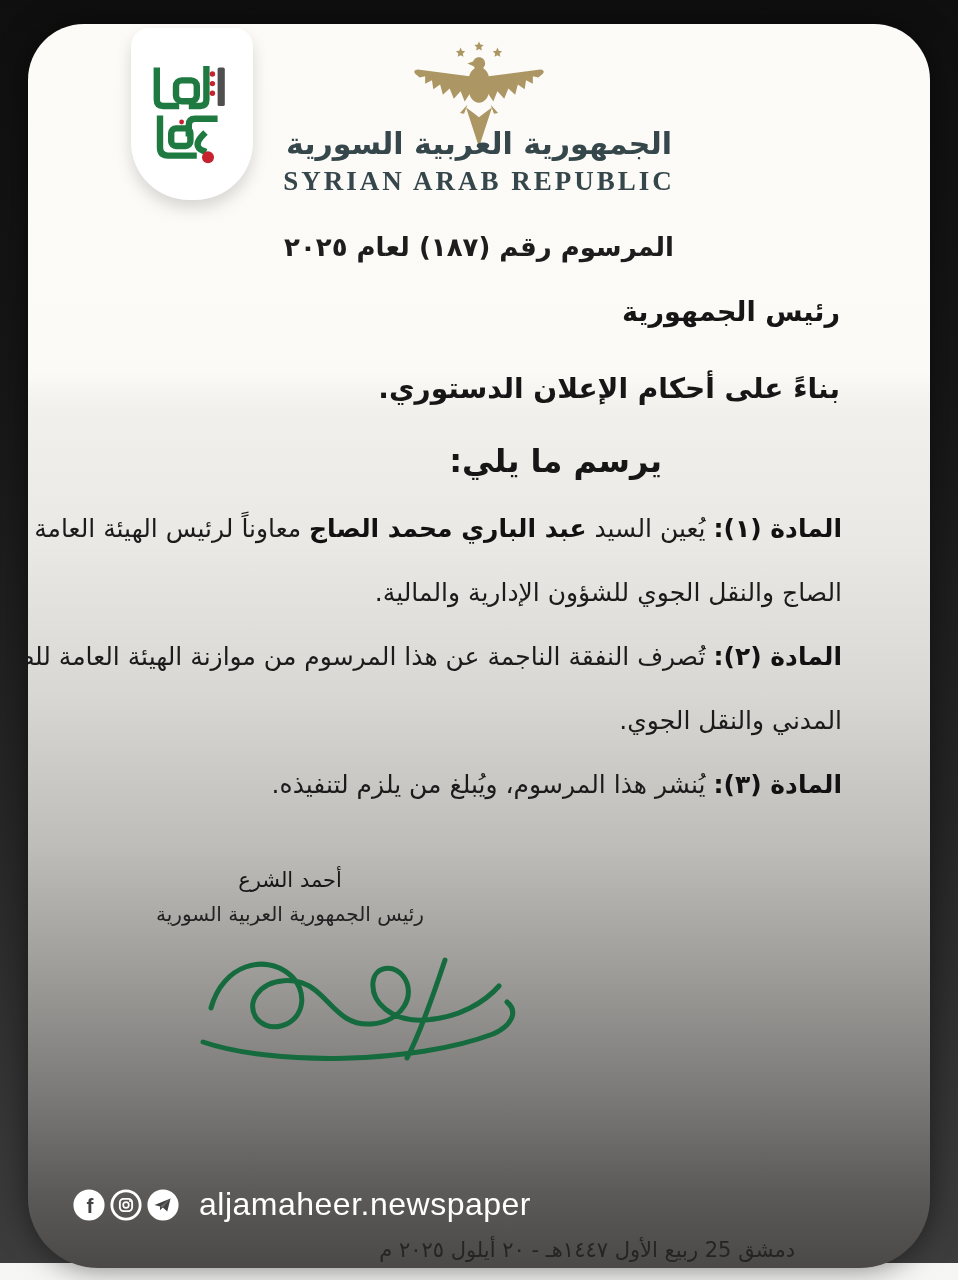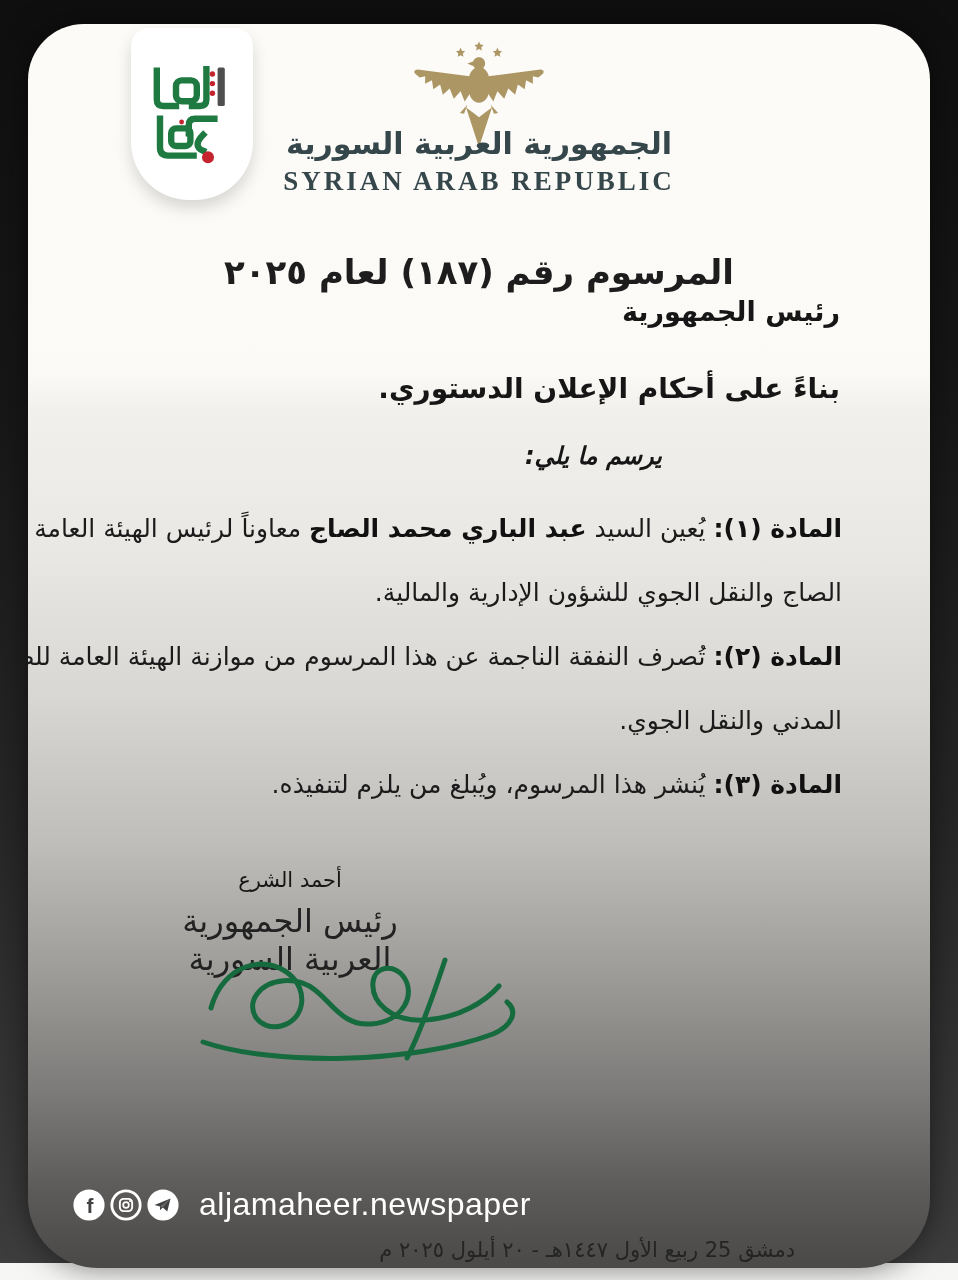--- a/index.html
+++ b/index.html
@@ -24,31 +24,31 @@
     position:absolute;left:103px;top:4px;width:122px;height:172px;
     background:#ffffff;border-radius:18px 18px 58px 58px;
     box-shadow:0 8px 16px rgba(0,0,0,.15);
     display:flex;align-items:center;justify-content:center;
   }
   .center-col{position:absolute;left:0;right:0;text-align:center;}
   .emblem{top:14px;}
   .title-ar{top:102px;font-size:30px;font-weight:bold;color:#36474c;direction:rtl;}
   .title-en{top:142px;font-family:"Liberation Serif",serif;font-size:27px;font-weight:600;
     letter-spacing:3px;color:#36474c;}
-  .decree-title{top:208px;font-size:34px;font-weight:bold;color:#1d1d1d;direction:rtl;margin-top:20px;}
+  .decree-title{top:208px;font-size:26px;font-weight:bold;color:#1d1d1d;direction:rtl;}
   .rtl{direction:rtl;text-align:right;}
   .authority{position:absolute;right:90px;top:272px;font-size:27px;font-weight:bold;color:#161616;}
   .basis{position:absolute;right:90px;top:348px;font-size:28px;font-weight:bold;color:#161616;}
-  .preamble{position:absolute;right:268px;top:418px;font-size:24px;font-weight:bold;color:#161616;font-style:italic;}
+  .preamble{position:absolute;right:268px;top:418px;font-size:32px;font-weight:bold;color:#161616;}
   .article-line{position:absolute;right:88px;font-size:25px;color:#1b1b1b;white-space:nowrap;}
   .article-line b{font-weight:bold;color:#111;}
   .al-1{top:490px;} .al-2{top:554px;} .al-3{top:618px;} .al-4{top:682px;} .al-5{top:746px;margin-left:46px;}
   .signer-block{position:absolute;left:122px;top:844px;width:280px;text-align:center;direction:rtl;}
   .signer-name{font-size:21px;font-weight:normal;color:#161616;}
-  .signer-title{margin-top:10px;font-size:32px;color:#222222;}
+  .signer-title{margin-top:10px;font-size:20px;color:#222222;}
   .signature{position:absolute;left:165px;top:922px;}
   .social{position:absolute;left:44px;top:1162px;display:flex;align-items:center;}
   .social .icn{width:34px;height:34px;margin-right:3px;}
   .handle{margin-left:16px;color:#ffffff;font-size:32px;font-weight:500;
     font-family:"Liberation Sans",sans-serif;letter-spacing:.5px;text-align:center;}
   .date-line{position:absolute;right:135px;top:1214px;font-size:21px;color:#242424;
     direction:rtl;white-space:nowrap;}
   .bottom-strip{position:absolute;left:0;top:1263px;width:958px;height:17px;background:#f6f6f5;}
 </style>
 </head>

